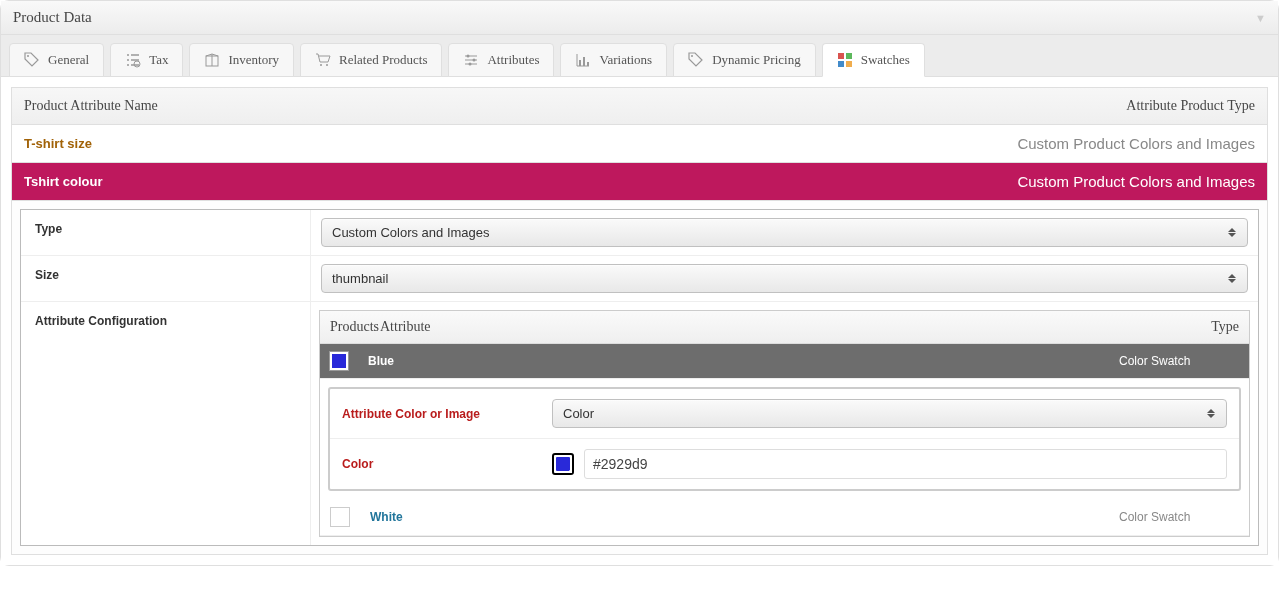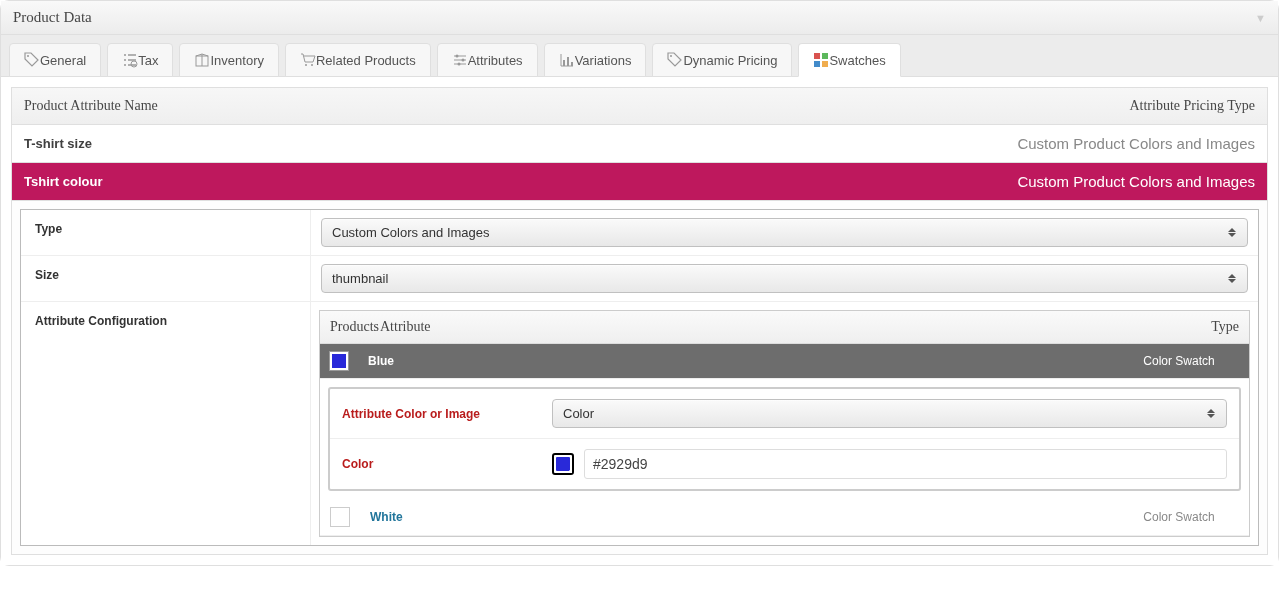--- a/index.html
+++ b/index.html
@@ -37,29 +37,30 @@
     padding: 8px 8px 0 8px;
     border-bottom: 1px solid #dfdfdf;
   }
   .tabs {
     display: flex;
     gap: 6px;
   }
   .tab {
     display: flex;
     align-items: center;
-    gap: 0;
+    gap: 8px;
     padding: 8px 14px;
     background: #f7f7f7;
     border: 1px solid #dfdfdf;
     border-radius: 4px 4px 0 0;
     color: #555;
     font-size: 13px;
     cursor: pointer;
     margin-bottom: -1px;
+    font-family: Liberation Serif, serif;
   }
   .tab.active {
     background: #fff;
     border-bottom: 1px solid #fff;
   }
   .tab .icon {
     width: 16px;
     height: 16px;
     display: inline-flex;
     align-items: center;
@@ -83,21 +84,21 @@
   }
   .attr-row {
     display: flex;
     justify-content: space-between;
     align-items: center;
     border: 1px solid #dfdfdf;
     border-top: none;
     padding: 10px 12px;
   }
   .attr-row .attr-name {
-    color: #404040;
+    color: #a16207;
     font-weight: bold;
     font-size: 13px;
   }
   .attr-row .attr-type {
     color: #888;
     font-size: 15px;
   }
   .attr-row.active {
     background: #be185d;
     color: #fff;
@@ -198,21 +199,21 @@
     display: inline-block;
   }
   .inner-row .attr-label {
     flex: 1;
     font-weight: bold;
     font-size: 12px;
     padding-left: 20px;
   }
   .inner-row.selected .attr-label { color: #fff; }
   .inner-row:not(.selected) .attr-label.link { color: #21759b; }
-  .inner-row .row-type { width: 120px; text-align: center; font-size: 12px; }
+  .inner-row .row-type { width: 120px; text-align: left; font-size: 12px; }
   .inner-row.selected .row-type { color: #fff; }
   .inner-row:not(.selected) .row-type { color: #888; }
   .detail-panel {
     margin: 8px;
     border: 2px solid #ccc;
     border-radius: 3px;
     background: #fff;
     padding: 0;
   }
   .detail-row {
@@ -345,21 +346,21 @@
             </svg>
           </span>
         <span>Swatches</span>
       </div>
     </div>
   </div>
 
   <div class="content">
     <div class="attr-table-header">
       <span>Product Attribute Name</span>
-      <span>Attribute Pricing Type</span>
+      <span>Attribute Product Type</span>
     </div>
 
     <div class="attr-row">
       <span class="attr-name">T-shirt size</span>
       <span class="attr-type">Custom Product Colors and Images</span>
     </div>
     <div class="attr-row active">
       <span class="attr-name">Tshirt colour</span>
       <span class="attr-type">Custom Product Colors and Images</span>
     </div>

